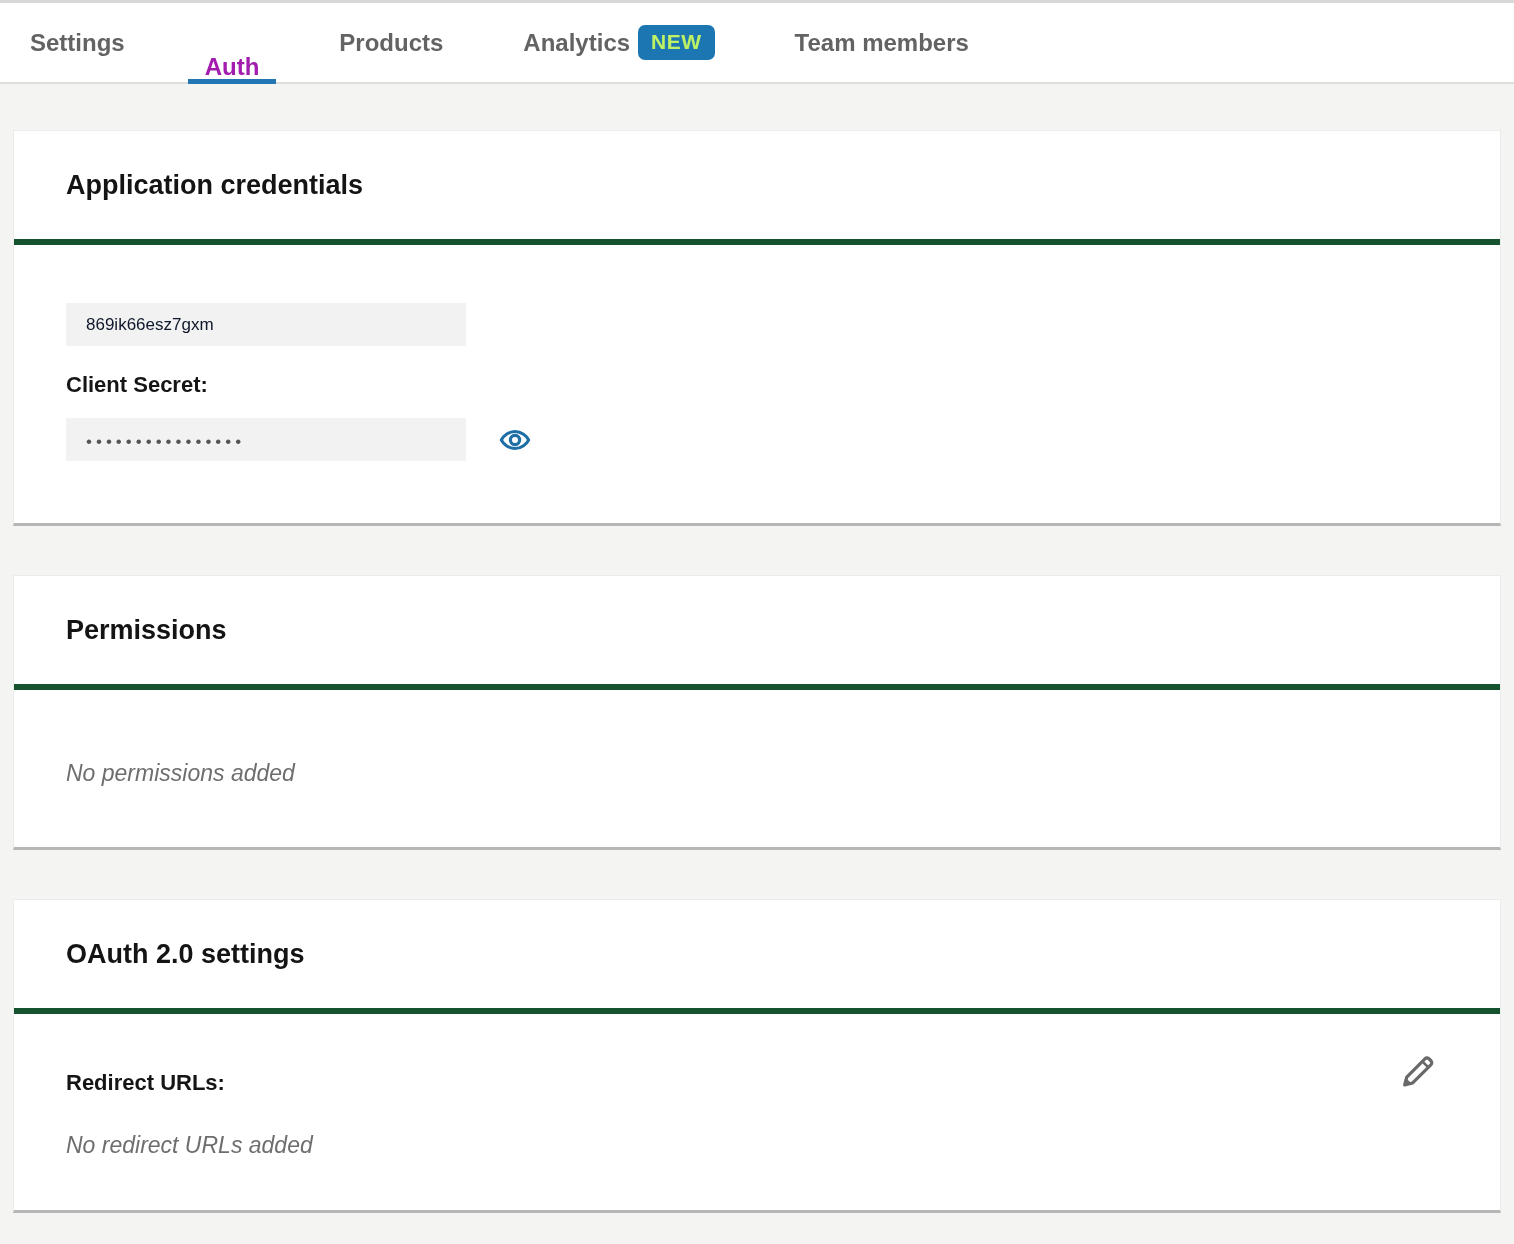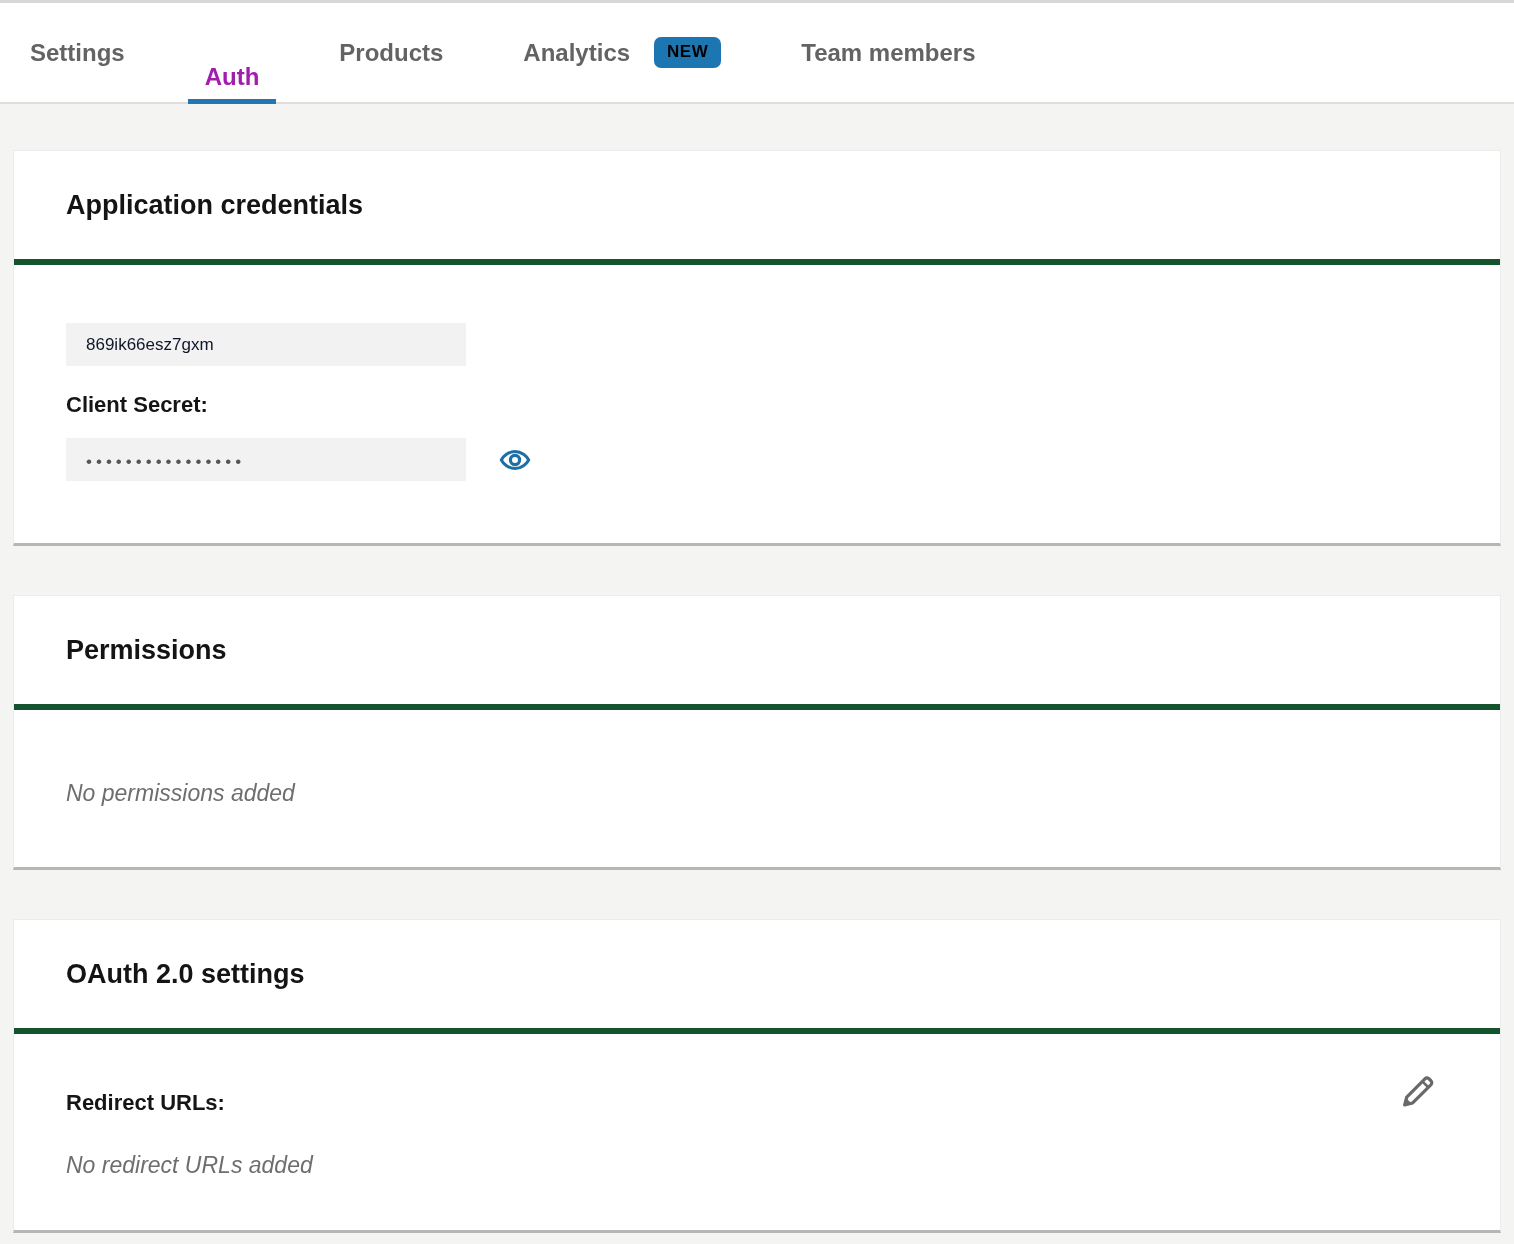--- a/index.html
+++ b/index.html
@@ -5,21 +5,21 @@
   * { margin: 0; padding: 0; box-sizing: border-box; }
   html, body {
     width: 1514px; height: 1244px;
     background: #f4f4f3;
     font-family: "Liberation Sans", "DejaVu Sans", sans-serif;
     overflow: hidden;
   }
 
   
   .tabbar {
-    height: 104px;
+    height: 84px;
     background: #ffffff;
     border-top: 3px solid #d8d8d8;
     border-bottom: 2px solid #dedede;
     display: flex;
     align-items: stretch;
     padding-left: 30px;
   }
   .tab {
     position: relative;
     display: flex;
@@ -33,24 +33,24 @@
   }
   .tab.active { color: #a21caf; margin-top: 48px; }
   .tab.active::after {
     content: "";
     position: absolute;
     left: -17px; right: -17px; bottom: -2px;
     height: 5px;
     background: #2276b4;
   }
   .badge {
-    margin-left: 24px;
+    margin-left: 8px;
     background: #1b76b2;
-    color: #000000;
-    font-size: 17px;
+    color: #bef264;
+    font-size: 21px;
     font-weight: 700;
     padding: 5px 13px 6px;
     border-radius: 7px;
     letter-spacing: 0.5px;
   }
 
   
   .main { padding: 46px 13px 0; }
   .card {
     background: #ffffff;

